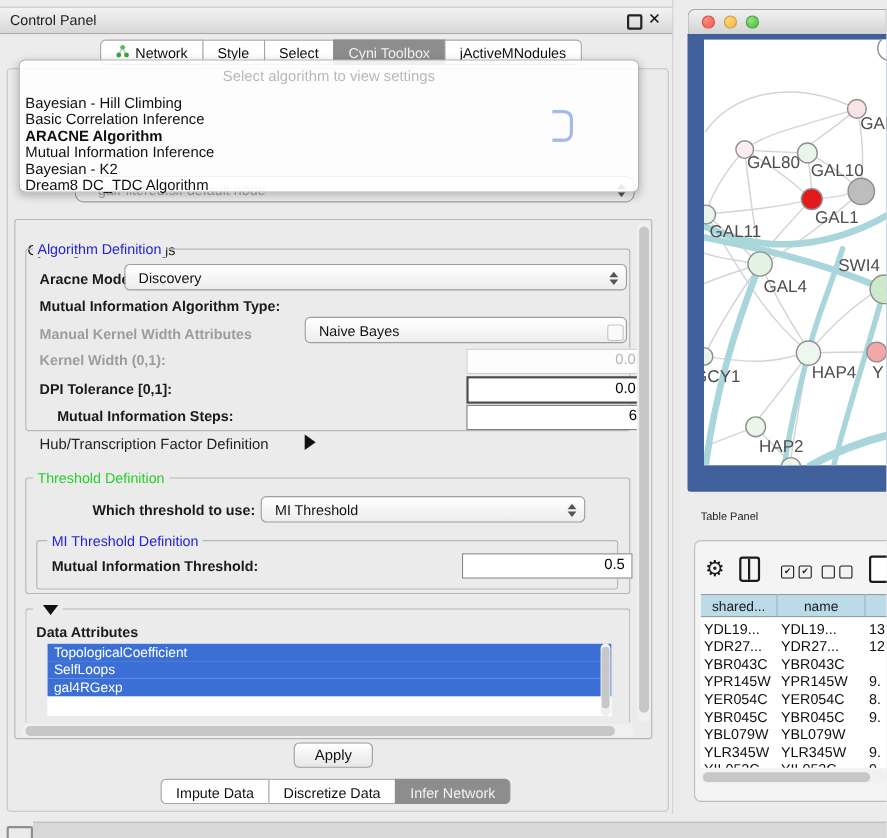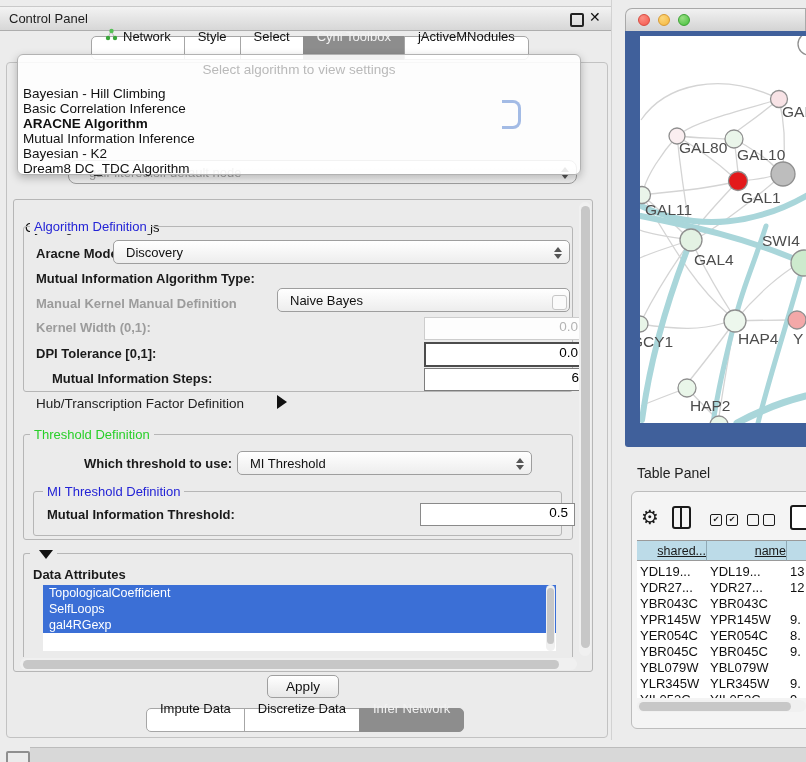--- a/index.html
+++ b/index.html
@@ -10,21 +10,21 @@
   .titlebar{left:0;top:6px;width:612px;height:25px;
     background:linear-gradient(#f3f3f3,#d7d7d7);
     border-top:1px solid #c9c9c9;border-bottom:1px solid #adadad;
     display:flex;align-items:center;font-size:13px;color:#1c1c1c;padding-left:9px;box-sizing:border-box;}
   .win-float{left:570px;top:13px;width:10px;height:10px;border:2px solid #222;border-radius:2px;}
   .win-close{left:589px;top:9px;font-size:14px;font-weight:bold;color:#111;}
   .right-divider{left:611px;top:0;width:1px;height:740px;background:#d2d2d2;}
   
   .tabbar{left:92px;top:36px;height:23px;display:flex;}
   .tab{background:#fff;border:1px solid #a6a6a6;margin-left:-1px;height:23px;line-height:23px;
-       padding:11px 13px;font-size:13px;color:#111;display:flex;align-items:flex-end;gap:5px;box-sizing:border-box;}
+       padding:0 13px;font-size:13px;color:#111;display:flex;align-items:flex-start;gap:5px;box-sizing:border-box;}
   .tab:first-child{border-radius:5px 0 0 5px;}
   .tab:last-child{border-radius:0 5px 5px 0;}
   .tab.sel{background:#8d8d8d;border-color:#8d8d8d;color:#f2f2f2;}
   .content-box{left:6px;top:62px;width:600px;height:674px;background:#ebebeb;
        border:1px solid #c2c2c2;border-radius:4px;}
   
   .group{border:1px solid #b6b6b6;border-radius:3px;box-sizing:border-box;}
   .group-title{position:absolute;background:#ebebeb;padding:0 4px;font-size:13px;white-space:nowrap;}
   .blue-t{color:#2323d6;}
   .green-t{color:#29cf29;}
@@ -61,21 +61,21 @@
   .light{width:12px;height:12px;border-radius:50%;box-sizing:border-box;}
   .net-frame{left:625px;top:31px;width:181px;height:416px;background:#40609b;border-radius:0 0 0 3px;}
   .net-canvas{left:640px;top:36px;width:166px;height:387px;background:#fff;}
   
   .tp-box{left:631px;top:491px;width:179px;height:236px;background:#f4f4f4;
      border:1px solid #bdbdbd;border-radius:6px 0 0 6px;}
   .mini-sq{width:10px;height:10px;border:1.6px solid #1a1a1a;border-radius:2px;display:inline-block;
      font-size:8px;line-height:9px;text-align:center;color:#1a1a1a;}
   .th-cell{position:absolute;top:0;height:21px;background:#bcdbe8;border-right:1px solid #8fa8b4;
      border-top:1px solid #9a9a9a;border-bottom:1px solid #9a9a9a;box-sizing:border-box;
-     text-align:right;font-size:12.5px;color:#1a1a1a;line-height:21px;text-decoration:underline;}
+     text-align:center;font-size:12.5px;color:#1a1a1a;line-height:21px;}
   .tb-row{position:absolute;height:16px;font-size:13px;color:#101010;white-space:nowrap;}
   .tb-row span{position:absolute;top:0;}
 </style>
 </head>
 <body>
 
 <div class="abs titlebar">
   <span>Control Panel</span>
 </div>
 <div class="abs win-float"></div>
@@ -148,21 +148,21 @@
 
 <div class="lbl" style="left:36px;top:271px;">Mutual Information Algorithm Type:</div>
 <div class="combo" style="left:277px;top:265px;width:293px;margin-top:23px;">
   <span>Naive Bayes</span>
   <span class="stepper">
       <i class="up"></i>
       <i class="dn"></i>
     </span>
 </div>
 
-<div class="lbl dis" style="left:36px;top:296px;">Manual Kernel Manual Definition</div>
+<div class="lbl dis" style="left:36px;top:296px;">Manual Kernel Width Attributes</div>
 <div class="abs" style="left:552px;top:295px;width:13px;height:13px;border:1.5px solid #c6c6c6;border-radius:3px;background:#fafafa;"></div>
 
 <div class="lbl dis" style="left:36px;top:320px;">Kernel Width (0,1):</div>
 <div class="field" style="left:424px;top:317px;width:138px;border:1px solid #cdcdcd;background:#fdfdfd;color:#b4b4b4;">0.0</div>
 
 <div class="lbl" style="left:36px;top:346px;">DPI Tolerance [0,1]:</div>
 <div class="field" style="left:424px;top:342px;width:137px;border:2px solid #4c4c4c;color:#000;">0.0</div>
 
 <div class="lbl" style="left:36px;top:371px;padding-left:16px;">Mutual Information Steps:</div>
 <div class="field" style="left:424px;top:368px;width:139px;border:1px solid #7d7d7d;color:#000;">6</div>
@@ -285,21 +285,21 @@
         <text x="694" y="265">GAL4</text>
         <text x="762" y="246">SWI4</text>
         <text x="631" y="347">GCY1</text>
         <text x="738" y="344">HAP4</text>
         <text x="793" y="344">Y</text>
         <text x="690" y="411">HAP2</text>
       </g>
   </svg>
 </div>
 
-<div class="abs" style="left:637px;top:465px;font-size:14px;color:#222;">Table Panel</div>
+<div class="abs" style="left:637px;top:465px;font-size:10px;color:#222;">Table Panel</div>
 <div class="abs tp-box"></div>
 
 <div class="abs" style="left:641px;top:505px;font-size:20px;color:#1a1a1a;font-family:'DejaVu Sans',sans-serif;">⚙</div>
 <div class="abs" style="left:672px;top:506px;width:15px;height:19px;border:2px solid #1a1a1a;border-radius:3px;">
   <div style="position:absolute;left:6px;top:0;width:2px;height:19px;background:#1a1a1a;"></div>
 </div>
 <div class="abs" style="left:710px;top:514px;display:flex;gap:4px;">
   <span class="mini-sq">✔</span>
     <span class="mini-sq">✔</span>
 </div>

